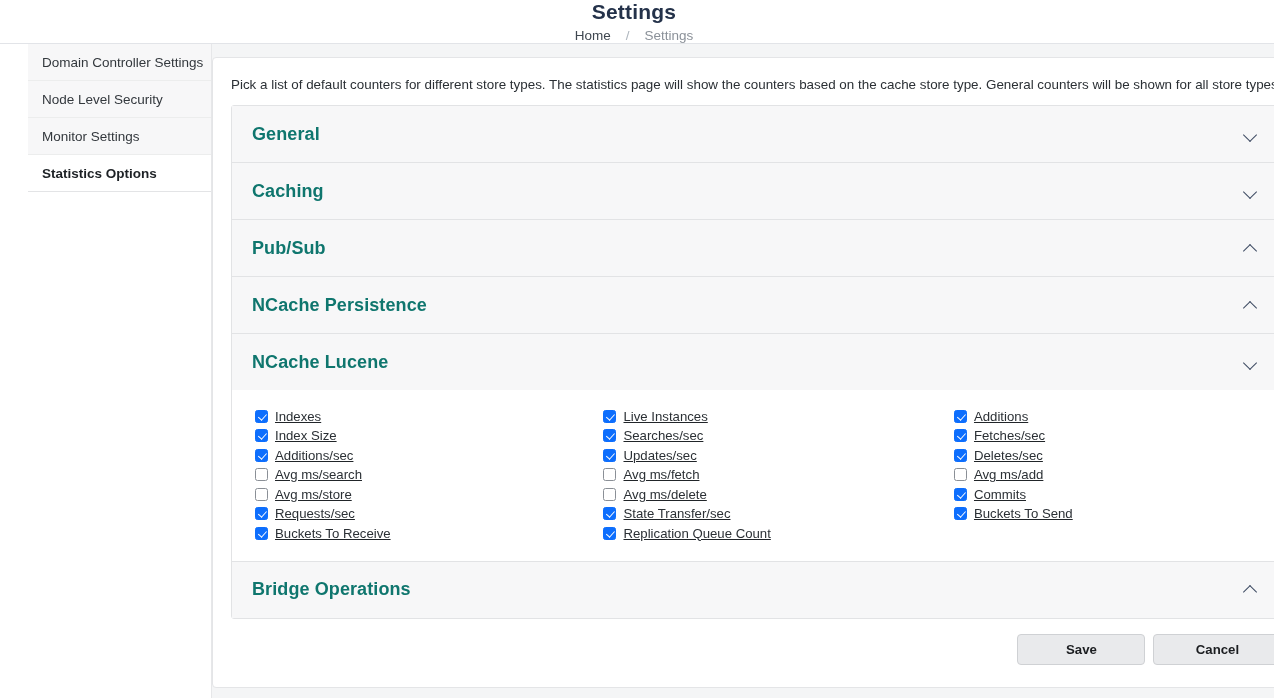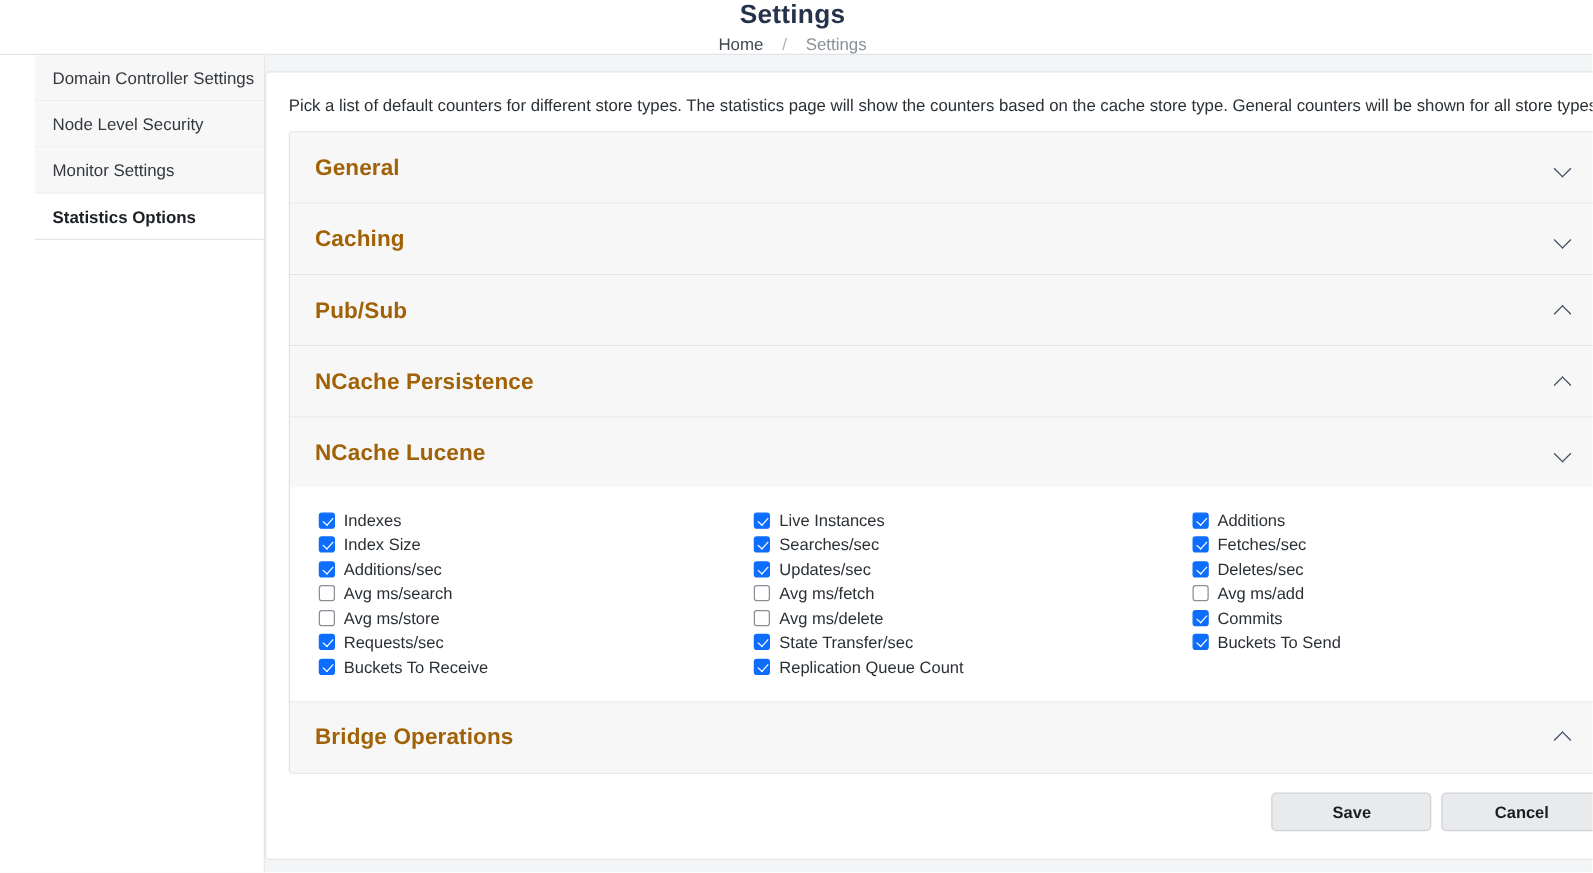--- a/index.html
+++ b/index.html
@@ -109,21 +109,21 @@
     background: #f7f7f8;
     display: flex;
     align-items: center;
     justify-content: space-between;
     padding: 0 22px 0 20px;
     cursor: pointer;
   }
   .acc-title {
     font-size: 18px;
     font-weight: 600;
-    color: #a16207;
+    color: #0f766e;
     letter-spacing: .1px;
   }
   .chev {
     width: 15px; height: 15px;
     display: inline-block;
     position: relative;
   }
   .chev::before {
     content: "";
     position: absolute;
@@ -140,20 +140,21 @@
 
   
   .acc-body {
     background: #ffffff;
     padding: 16px 0 18px 0;
     display: flex;
   }
   .cb-col {
     flex: 1;
     padding-left: 23px;
+    text-decoration: underline;
   }
   .cb-col:nth-child(2) { padding-left: 22px; }
   .cb-col:nth-child(3) { padding-left: 24px; }
   .cb-row {
     display: flex;
     align-items: center;
     height: 19.5px;
     gap: 7px;
     cursor: pointer;
   }

